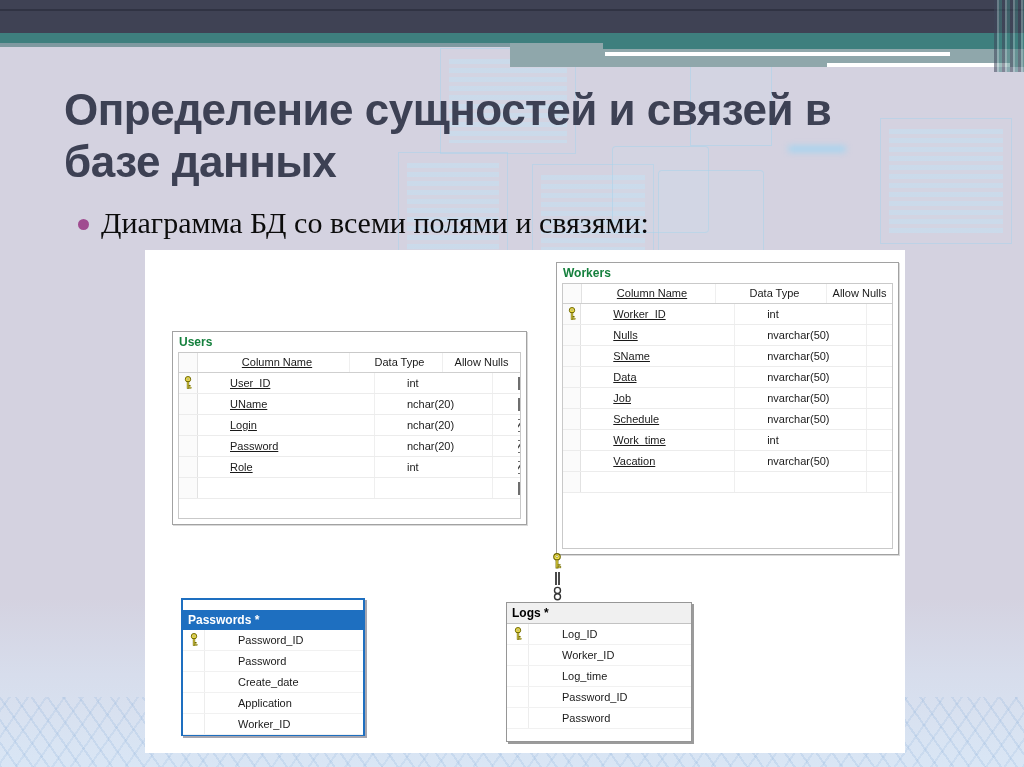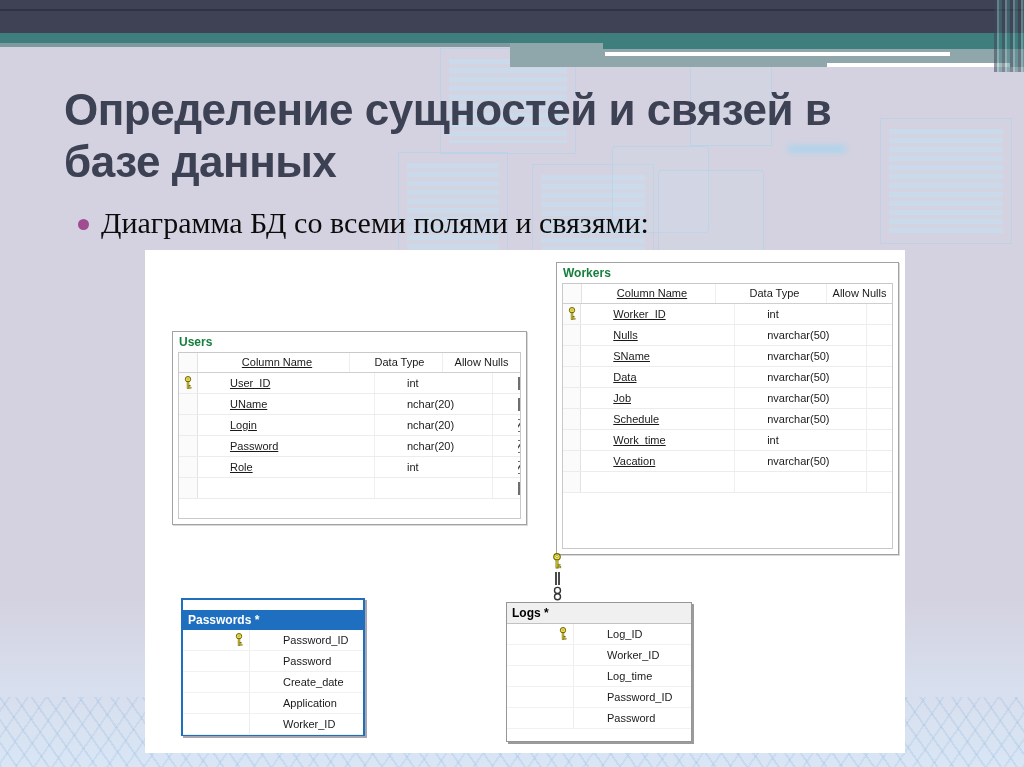--- a/index.html
+++ b/index.html
@@ -45,21 +45,21 @@
   .c.type{padding-left:7px;border-right:1px solid #efefef;}
   .c.nulls{display:flex;align-items:center;justify-content:center;flex:1;}
   .users .c.name{width:152px}.users .c.type{width:93px}
   .workers .c.name{width:134px}.workers .c.type{width:111px}
   .cb{width:13px;height:13px;box-sizing:border-box;border:1px solid #6e6e6e;background:#fff;}
   .cb.checked::before{content:"\2713";display:block;font-size:11px;line-height:11px;text-align:center;color:#444;font-weight:bold;}
   
   .list{box-sizing:border-box;}
   .list .dgm-title{height:20px;line-height:20px;padding:0 5px;font-size:12px;font-weight:bold;
        background:#f0f0f0;border-bottom:1px solid #c2c2c2;color:#000;}
-  .list .grow{border-bottom:1px solid #f1f1f1;padding-left:45px;}
+  .list .grow{border-bottom:1px solid #f1f1f1;}
   .list .c.key{width:22px;background:#fff;border-right:1px solid #ededed;}
   .list .c.label{padding-left:8px;flex:1;}
   .list.plain{border:1px solid #969696;box-shadow:2px 2px 0 #9b9b9b;}
   .list.selected{border:2px solid #1e6fc0;box-shadow:2px 2px 0 #a6a6b0;}
   .list.selected .dgm-title{background:#1e6fc0;color:#fff;border-bottom:none;margin-top:10px;}
   
   .connector{position:absolute;left:404px;top:303px;width:16px;height:50px;z-index:1;
        display:flex;flex-direction:column;align-items:center;}
   .rel-line{width:5px;height:13px;border-left:2px solid #4a4a4a;border-right:2px solid #4a4a4a;box-sizing:border-box;margin:1px 0;}
   

